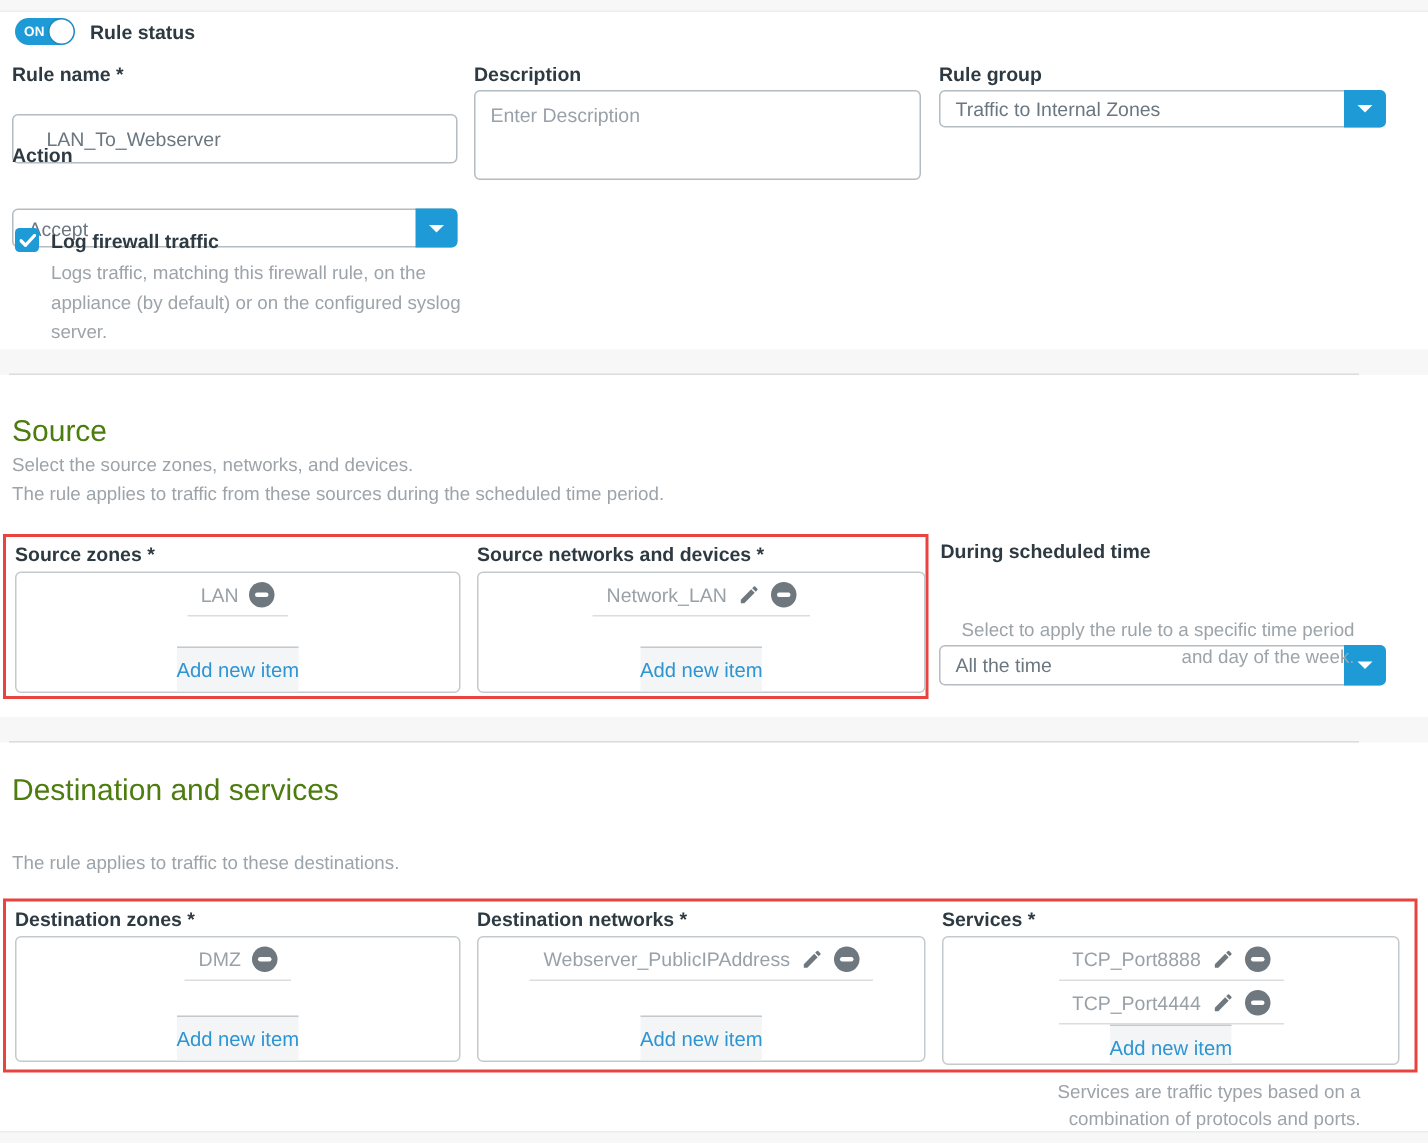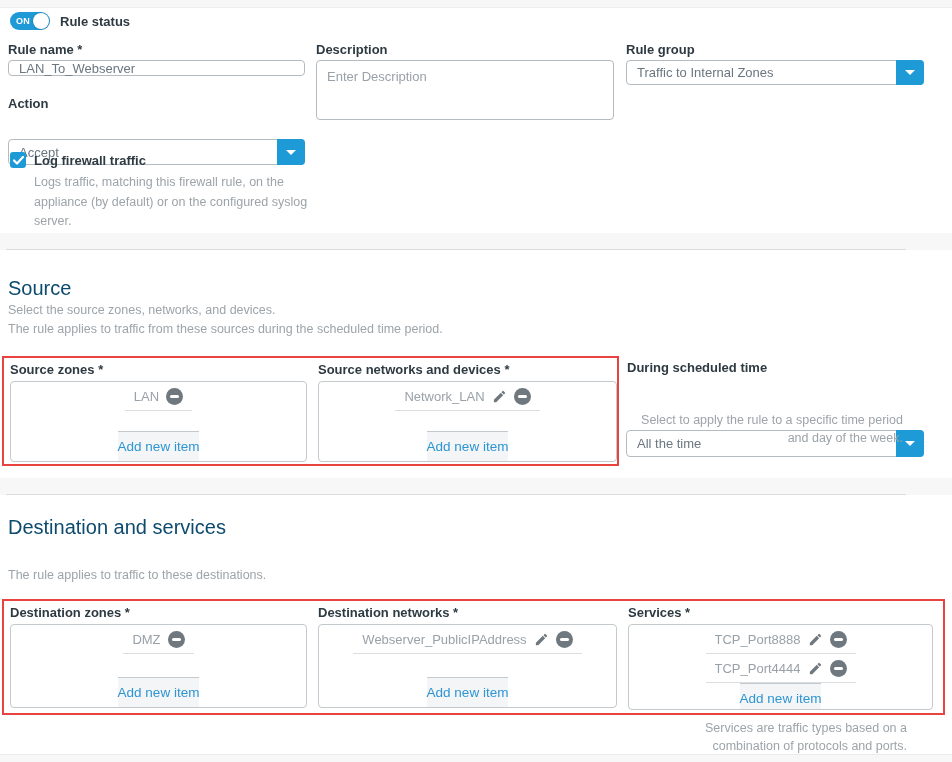--- a/index.html
+++ b/index.html
@@ -4,21 +4,21 @@
 <style>
   html,body{margin:0;padding:0;background:#fff;}
   #page{position:relative;width:952px;height:762px;background:#fff;overflow:hidden;
         font-family:"Liberation Sans", sans-serif;}
   .abs{position:absolute;}
   .strip{background:#f7f7f8;border-bottom:1px solid #eeeeee;}
   .band{background:#f7f7f8;}
   .band .rule{position:absolute;left:6px;right:46px;bottom:0;height:1px;background:#dcdcdc;}
   .lbl{font-weight:bold;font-size:13px;color:#2e3a42;white-space:nowrap;}
   .muted{font-size:12.5px;color:#9da4a9;white-space:nowrap;}
-  .section-title{font-size:20px;font-weight:400;color:#0c4a6e;white-space:nowrap;}
+  .section-title{font-size:20px;font-weight:400;color:#4d7c0f;white-space:nowrap;}
   .input,.select{box-sizing:border-box;border:1px solid #b4bcc1;border-radius:4px;background:#fff;
         display:flex;align-items:center;}
   .input .val,.select .val{flex:1;padding-left:10px;font-size:13px;color:#6a7680;white-space:nowrap;overflow:hidden;}
   .placeholder{color:#99a1a8;}
   .select{position:relative;}
   .dd{position:absolute;right:-1px;top:-1px;bottom:-1px;width:28px;background:var(--accent-blue,#1e9bd7);
         border-radius:0 4px 4px 0;display:flex;align-items:center;justify-content:center;cursor:pointer;}
   .caret{width:0;height:0;border-left:5px solid transparent;border-right:5px solid transparent;
         border-top:5px solid #fff;}
   .textarea{box-sizing:border-box;border:1px solid #b4bcc1;border-radius:4px;background:#fff;
@@ -56,21 +56,21 @@
 
   <div class="abs" style="left:10px;top:12px;display:flex;align-items:center;gap:10px;">
     <div class="toggle">
       <span class="on-txt">ON</span>
       <span class="knob"></span>
     </div>
     <span class="lbl">Rule status</span>
   </div>
 
   <div class="abs lbl" style="left:8px;top:42px;">Rule name *</div>
-  <div class="abs input" style="left:8px;top:60px;width:297px;height:16px;">
+  <div class="abs input" style="left:8px;top:76px;width:297px;height:33px;padding-left:12px;">
     <span class="val">LAN_To_Webserver</span>
   </div>
 
   <div class="abs lbl" style="left:316px;top:42px;">Description</div>
   <div class="abs textarea" style="left:316px;top:60px;width:298px;height:60px;">
     <span class="placeholder">Enter Description</span>
   </div>
 
   <div class="abs lbl" style="left:626px;top:42px;">Rule group</div>
   <div class="abs select" style="left:626px;top:60px;width:298px;height:25px;">

